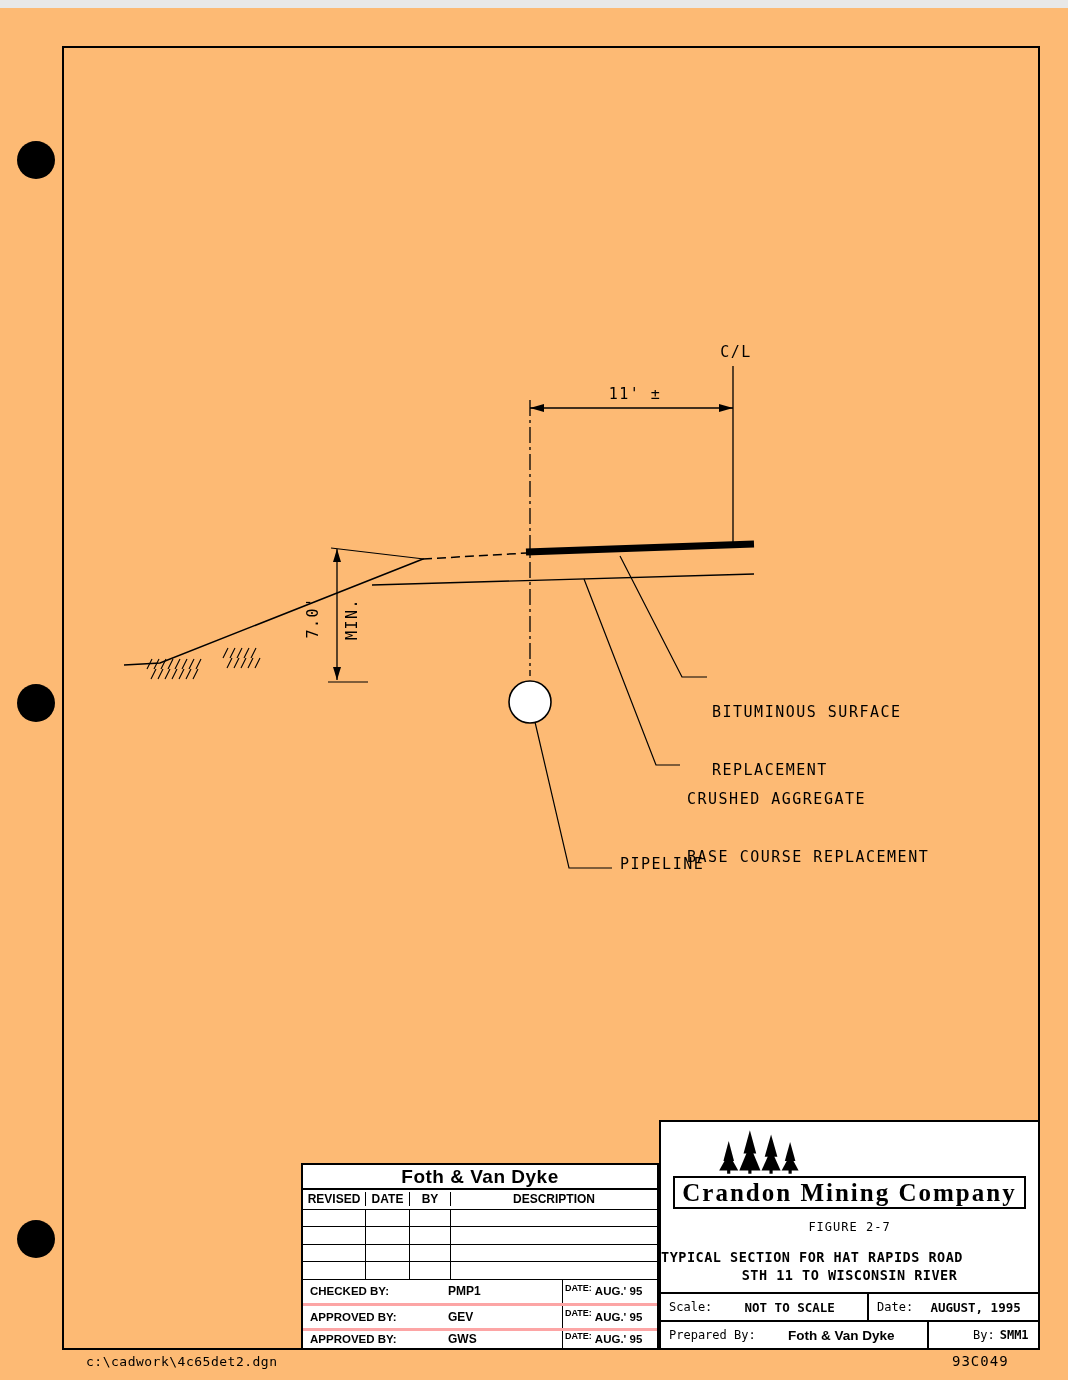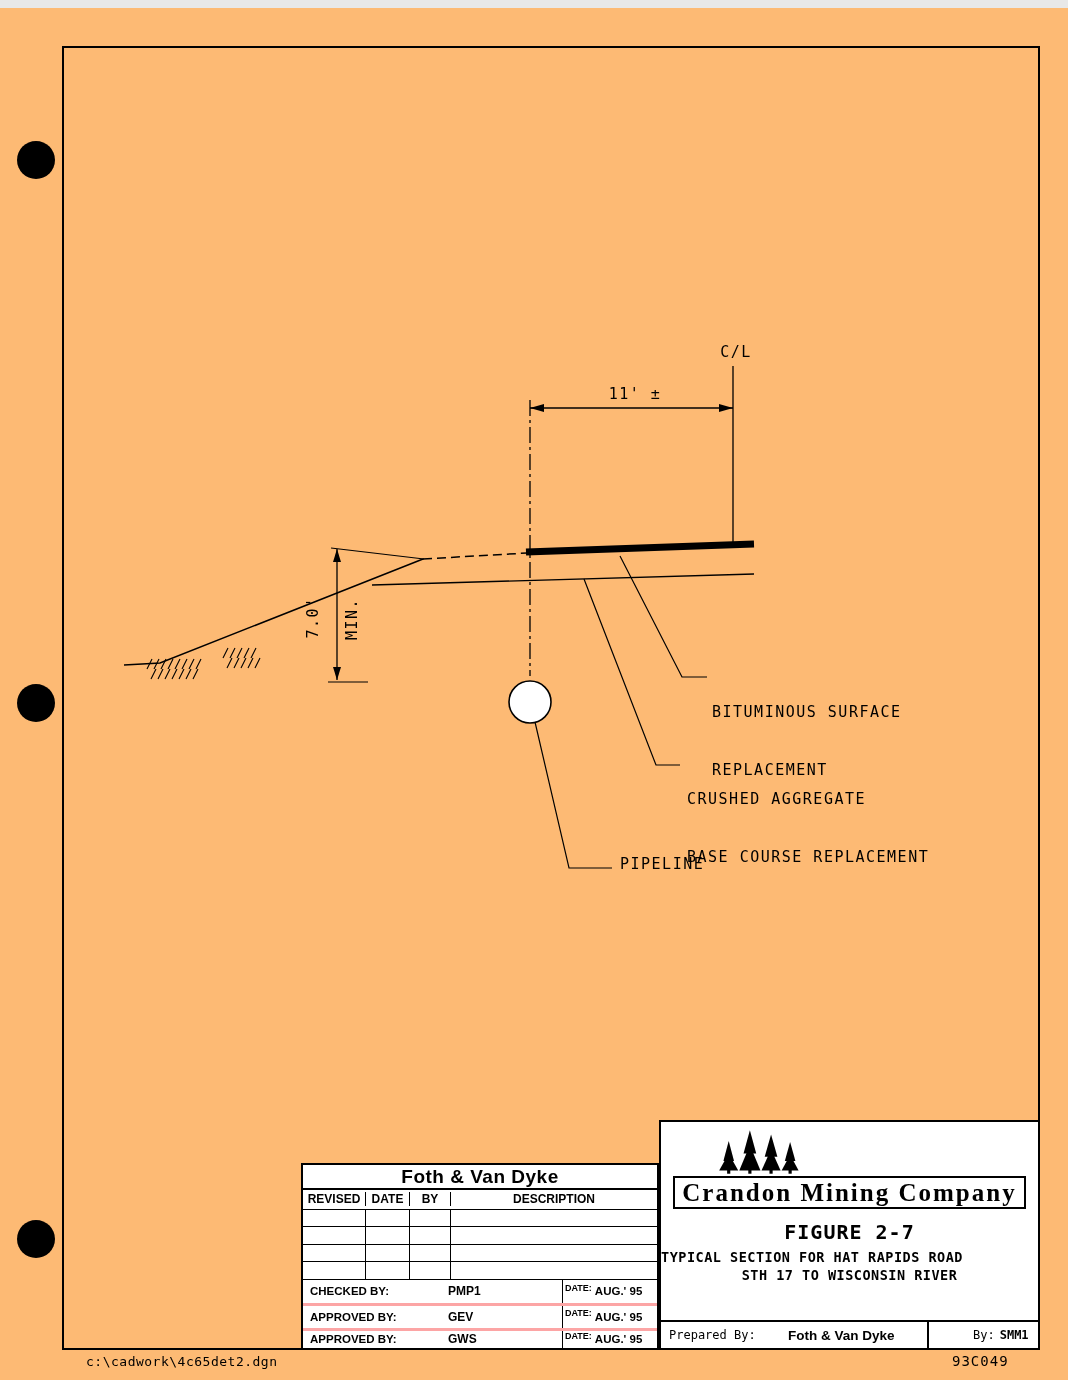--- a/index.html
+++ b/index.html
@@ -66,21 +66,21 @@
   .company-box {
     position:absolute; left:12px; right:12px; top:54px; height:33px;
     border:2.5px solid #000; box-sizing:border-box;
     display:flex; align-items:center; justify-content:center;
   }
   .company-name {
     font-family:"Liberation Serif", serif; font-weight:bold; font-size:25px;
     letter-spacing:2px; white-space:nowrap;
   }
   .fig-label { position:absolute; left:0; right:0; top:98px; text-align:center;
-    font-family:"DejaVu Sans Mono", monospace; font-weight:bold; font-size:20px; letter-spacing:1px; }
+    font-family:"DejaVu Sans Mono", monospace; font-weight:normal; font-size:12px; letter-spacing:1px; }
   .tb-title1 { position:absolute; left:0; right:0; top:127px; text-align:left;
     font-family:"DejaVu Sans Mono", monospace; font-weight:bold; font-size:13.5px; letter-spacing:0.5px; }
   .tb-title2 { position:absolute; left:0; right:0; top:145px; text-align:center;
     font-family:"DejaVu Sans Mono", monospace; font-weight:bold; font-size:13.5px; letter-spacing:0.5px; }
   .tb-row { height:26px; border-top:2px solid #000; display:flex; }
   .cell { display:flex; align-items:center; }
   .scale-left { width:206px; border-right:2px solid #000; }
   .scale-right { flex:1; }
   .prep-left { flex:1; border-right:2px solid #000; }
   .prep-right { width:73px;padding-left:36px; }
@@ -250,23 +250,33 @@
           <polygon points="70,13 65,31 75,31"></polygon>
             <polygon points="70,25 62,40 78,40"></polygon>
             <rect x="68.5" y="38" width="3" height="5"></rect>
         </g>
       </svg>
       <div class="company-box">
         <span class="company-name">Crandon Mining Company</span>
       </div>
       <div class="fig-label">FIGURE 2-7</div>
       <div class="tb-title1">TYPICAL SECTION FOR HAT RAPIDS ROAD</div>
-      <div class="tb-title2">STH 17 TO WISCONSIN RIVER</div>
-    </div>
-
+      <div class="tb-title2">STH 11 TO WISCONSIN RIVER</div>
+    </div>
+
+    <div class="tb-row">
+      <div class="cell scale-left">
+        <span class="tb-lab">Scale:</span>
+        <span class="tb-val">NOT TO SCALE</span>
+      </div>
+      <div class="cell scale-right">
+        <span class="tb-lab">Date:</span>
+        <span class="tb-val">AUGUST, 1995</span>
+      </div>
+    </div>
 
     <div class="tb-row">
       <div class="cell prep-left">
         <span class="tb-lab">Prepared By:</span>
         <span class="tb-val brand">Foth &amp; Van Dyke</span>
       </div>
       <div class="cell prep-right">
         <span class="tb-lab">By:</span>
         <span class="by-val">SMM1</span>
       </div>

